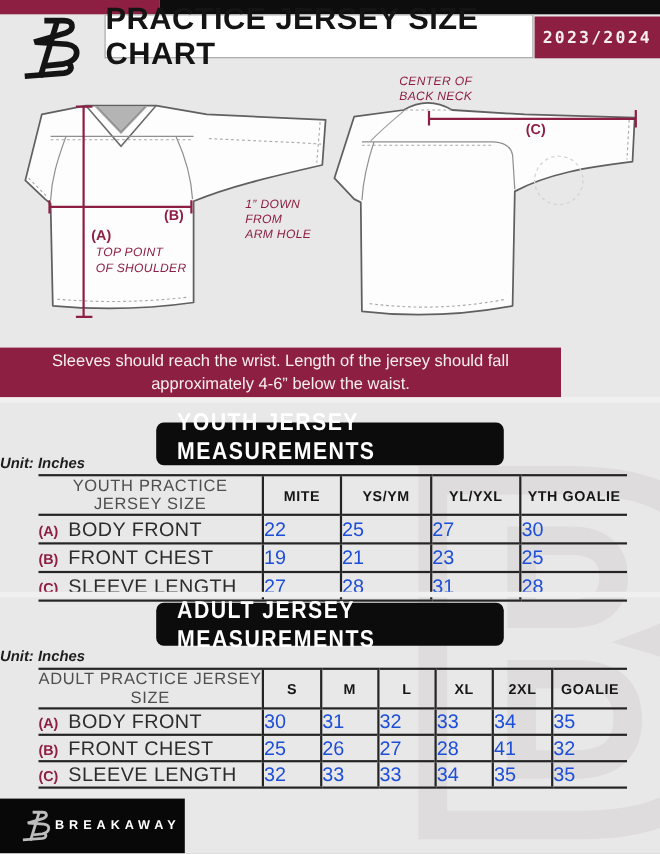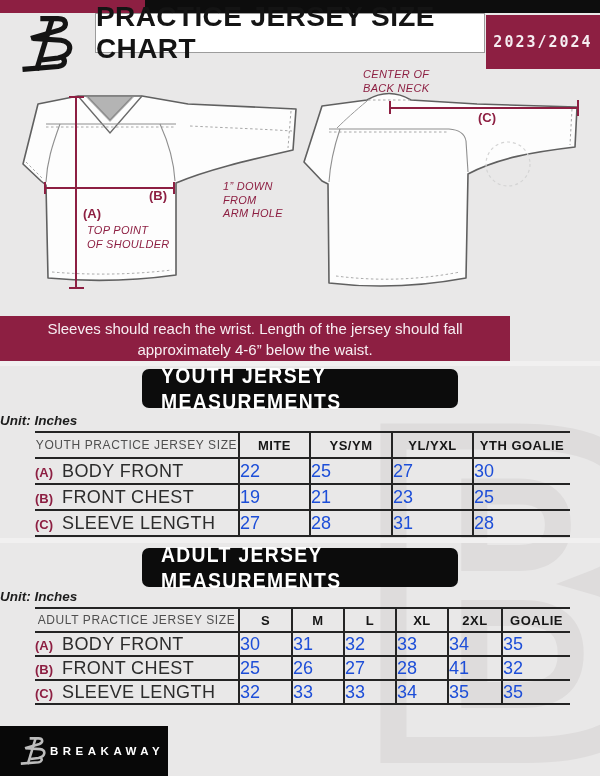--- a/index.html
+++ b/index.html
@@ -15,21 +15,21 @@
   .strip-maroon { left:0; top:0; width:145px; height:13px; background:#8d1f42; }
   .strip-black  { left:145px; top:0; width:455px; height:13px; background:#0d0d0d; }
   .logo-box { left:16px; top:14px; width:58px; height:60px; }
   .title-box {
     left:95px; top:13px; width:390px; height:40px; background:#ffffff;
     border:1px solid #9c9c9c; box-sizing:border-box;
     display:flex; align-items:center; justify-content:center;
     font-size:28px; font-weight:bold; letter-spacing:0.4px; color:#141414;
   }
   .season-box {
-    left:486px; top:15px; width:114px; height:54px; background:#8d1f42;
+    left:486px; top:15px; width:114px; height:38px; background:#8d1f42;
     display:flex; align-items:center; justify-content:center;
     font-family:"DejaVu Sans Mono", monospace; font-weight:bold;
     font-size:15px; letter-spacing:2px; color:#f6edf1;
   }
 
   
   .dkey  { position:absolute; color:#8d1f42; font-weight:bold; font-size:13px; }
   .dnote { position:absolute; color:#8d1f42; font-style:italic; font-size:11px;
            line-height:13.5px; letter-spacing:0.3px; white-space:pre-line; }
 
@@ -50,21 +50,21 @@
   }
   .unit { left:0; width:600px; text-align:left; font-style:italic;
           font-weight:bold; font-size:13.5px; color:#1d1d1d; }
 
   
   .mtable { border-collapse:collapse; table-layout:fixed; width:535px; }
   .mtable th, .mtable td { border-top:2px solid #242424; padding:0; }
   .mtable tr:last-child th, .mtable tr:last-child td { border-bottom:2px solid #242424; }
   .mtable th:not(:first-child), .mtable td:not(:first-child) { border-left:2px solid #242424; }
   .mtable th { font-size:13px; font-weight:bold; color:#161616; letter-spacing:0.5px; text-align:center; }
-  .mtable th.size-label { font-weight:normal; color:#4f4f4f; font-size:12px; letter-spacing:0.6px; }
+  .mtable th.size-label { font-weight:normal; color:#4f4f4f; font-size:15px; letter-spacing:0.6px; }
   .y-table th, .y-table td { height:24px; }
   .a-table th, .a-table td { height:22px; }
   .label-cell { text-align:left; padding-left:17px; }
   .rkey { color:#8d1f42; font-weight:bold; font-size:13px; margin-right:9px; }
   .rlabel { color:#2c2c2c; font-size:18px; letter-spacing:0.4px; }
   .val { text-align:left; color:#1d4ed8; font-size:18px; }
 
   
   .footer-black {
     left:0; top:726px; width:168px; height:50px; background:#080808;
@@ -160,21 +160,21 @@
 FROM
 ARM HOLE</div>
   <div class="dkey" style="left:478px; top:110px;">(C)</div>
   <div class="dnote" style="left:363px; top:68px;">CENTER OF
 BACK NECK</div>
 
   <div class="abs notice">Sleeves should reach the wrist. Length of the jersey should fall
 approximately 4-6” below the waist.</div>
   <div class="abs lightband" style="top:361px;"></div>
 
-  <div class="abs sec-banner" style="top:369px;">
+  <div class="abs sec-banner" style="top:384px;align-items:flex-end;">
     <span>YOUTH JERSEY MEASUREMENTS</span>
   </div>
   <div class="abs unit" style="top:413px;">Unit: Inches</div>
 
   <table class="abs mtable y-table" style="left:35px; top:431px;">
     <colgroup>
         <col style="width:204px">
         <col style="width:71px">
         <col style="width:82px">
         <col style="width:81px">

